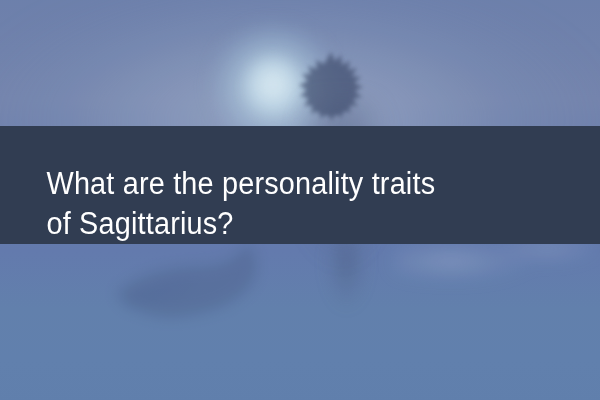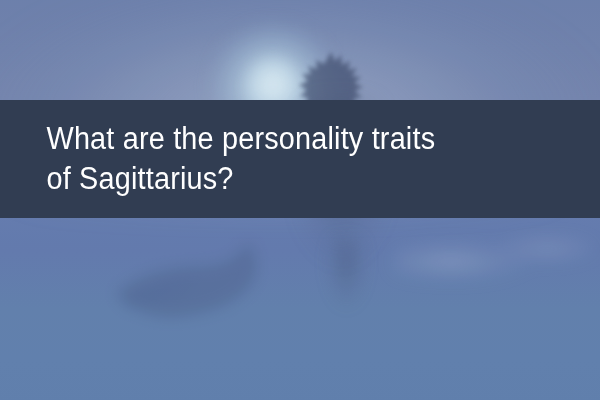--- a/index.html
+++ b/index.html
@@ -167,27 +167,27 @@
     position: absolute;
     inset: 0;
     background: rgba(104,126,172,0.10);
     pointer-events: none;
   }
 
   
   .caption-banner {
     position: absolute;
     left: 0;
-    top: 100px;
+    top: 126px;
     width: 600px;
     height: 118px;
     background: #313d52;
     display: flex;
     flex-direction: column;
-    justify-content: center;
+    justify-content: flex-end;
   }
   .caption-text {
     margin: 0;
     padding: 0 14px 0 50px;
     color: #ffffff;
     font-family: "Liberation Sans Narrow", "Liberation Sans", "DejaVu Sans Condensed", "DejaVu Sans", sans-serif;
     font-size: 31px;
     font-weight: 400;
     line-height: 40px;
     letter-spacing: 0.2px;

